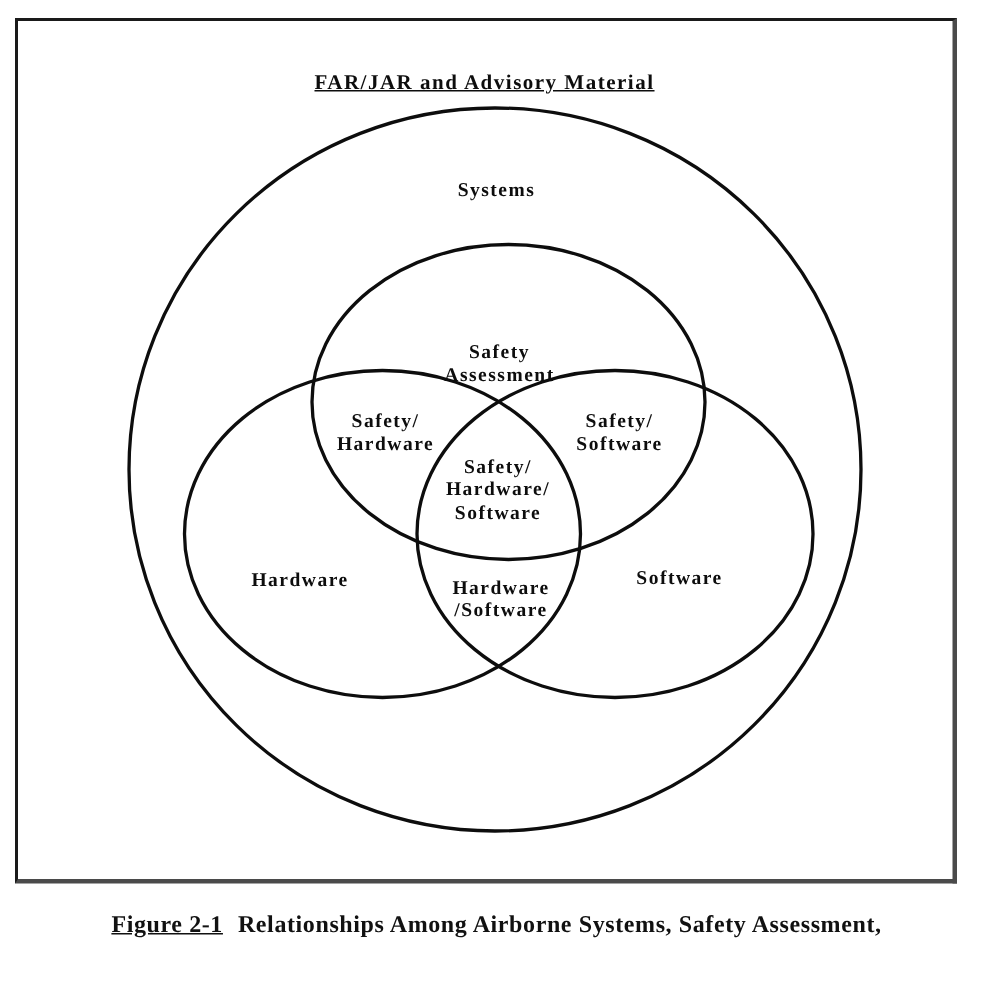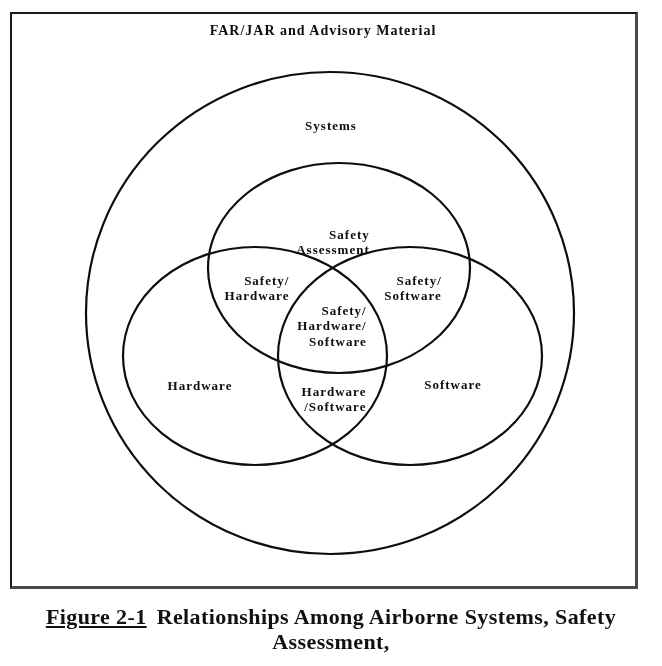--- a/index.html
+++ b/index.html
@@ -31,54 +31,55 @@
   .venn-svg {
     position: absolute;
     left: 0;
     top: 0;
     width: 662px;
     height: 666px;
   }
   .fig-title {
     position: absolute;
     left: 323px;
-    top: 31px;
+    top: 56px;
     transform: translate(-50%, -50%);
     font-weight: bold;
     font-size: 14px;
     letter-spacing: 1px;
     white-space: nowrap;
+    text-decoration: underline;
   }
   .lbl {
     position: absolute;
     transform: translate(-50%, -50%);
     font-weight: bold;
     font-size: 13px;
     letter-spacing: 1px;
     line-height: 1.18;
-    text-align: right;
+    text-align: center;
     white-space: pre-line;
     color: #0d0d0d;
   }
   .lbl-systems            { left: 331px; top: 126px; }
   .lbl-safety-assessment  { left: 333px; top: 216px; margin-top: 26px; }
   .lbl-safety-hardware    { left: 257px; top: 288px; }
   .lbl-safety-software    { left: 413px; top: 288px; }
   .lbl-center             { left: 332px; top: 326px; }
   .lbl-hardware           { left: 200px; top: 386px; }
   .lbl-software           { left: 453px; top: 385px; }
   .lbl-hw-sw              { left: 334px; top: 399px; }
   .caption {
     position: absolute;
     left: 0;
     right: 0;
     top: 604px;
     text-align: center;
     font-weight: bold;
-    font-size: 22px;
+    font-size: 16px;
     letter-spacing: 0.4px;
     line-height: 25px;
     color: #111111;
   }
   .caption-label {
     text-decoration: underline;
     margin-right: 10px;
   }
 </style>
 </head>

